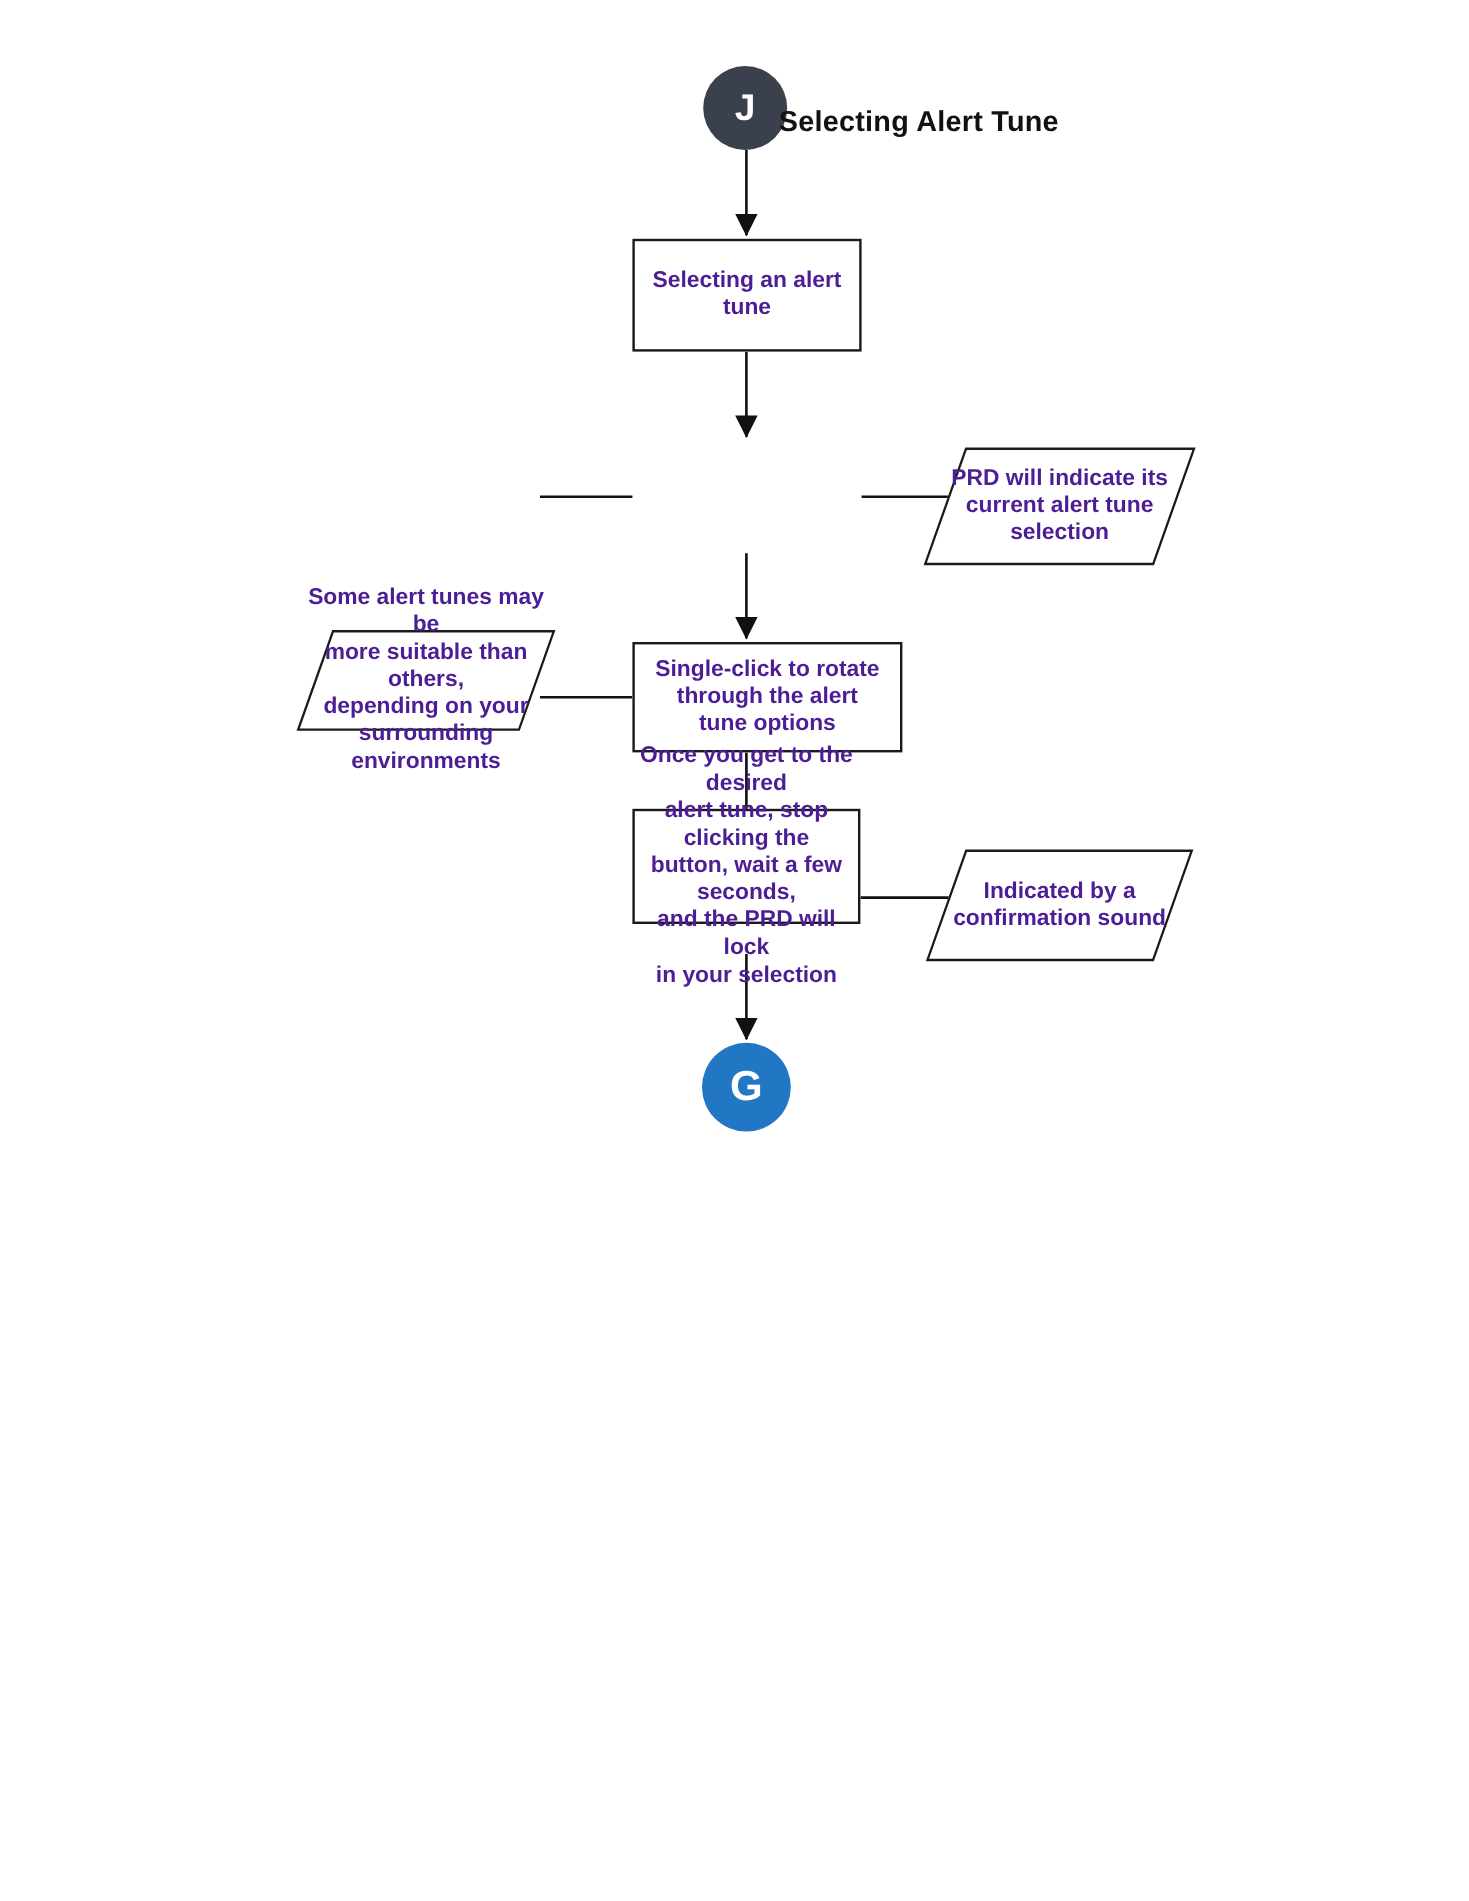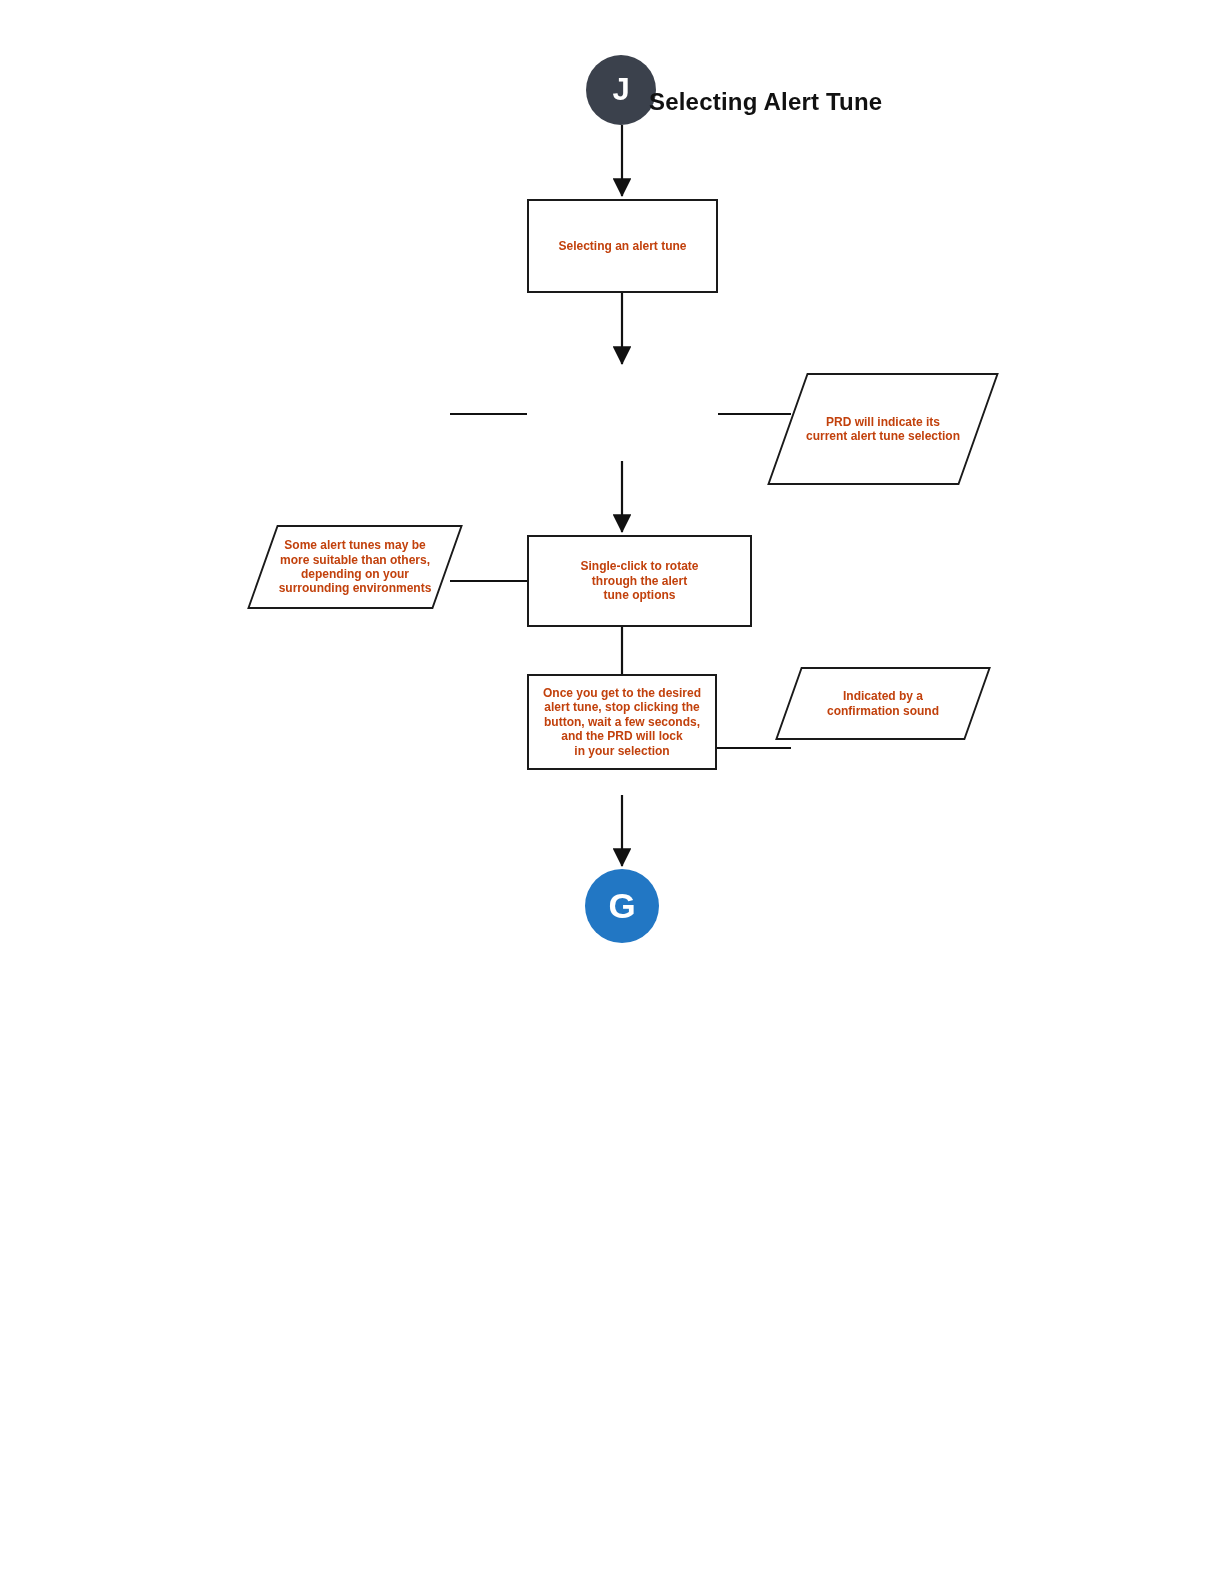--- a/index.html
+++ b/index.html
@@ -11,23 +11,23 @@
     font-family: "Liberation Sans", sans-serif;
     overflow: hidden;
   }
   .connectors {
     position: absolute;
     left: 0; top: 0;
     width: 1224px; height: 1584px;
   }
   .node-text {
     font-weight: bold;
-    font-size: 12px;
+    font-size: 19px;
     line-height: 1.2;
-    color: #c2410c;
+    color: #4c1d95;
     text-align: center;
     white-space: pre-line;
   }
   .box {
     position: absolute;
     box-sizing: border-box;
     border: 2.5px solid #1a1a1a;
     background: #ffffff;
     display: flex;
     align-items: center;
@@ -71,23 +71,23 @@
     font-weight: bold;
     color: #111111;
     letter-spacing: 0.2px;
   }
   
   #step1 { left: 527px; top: 199px; width: 191px; height: 94px; }
   #step2 { left: 527px; top: 367px; width: 191px; height: 94px; }
   #step3 { left: 527px; top: 535px; width: 225px; height: 92px; }
   #step4 { left: 527px; top: 674px; width: 190px; height: 96px; }
   #note1 { left: 248px; top: 374px; width: 217px; height: 84px; }
-  #note2 { left: 772px; top: 373px; width: 222px; height: 112px; }
+  #note2 { left: 772px; top: 373px; width: 222px; height: 98px; }
   #note3 { left: 247px; top: 525px; width: 216px; height: 84px; }
-  #note4 { left: 773px; top: 667px; width: 220px; height: 73px; }
+  #note4 { left: 773px; top: 708px; width: 220px; height: 93px; }
 </style>
 </head>
 <body>
 
 <div class="canvas">
 
   <svg class="connectors" viewBox="0 0 1224 1584" xmlns="http://www.w3.org/2000/svg">
     <defs>
       <marker id="arrowhead" viewBox="0 0 10 10" refX="9.5" refY="5" markerWidth="8.5" markerHeight="8.5" orient="auto-start-reverse">
         <path d="M 0 0 L 10 5 L 0 10 z" fill="#111111"></path>

